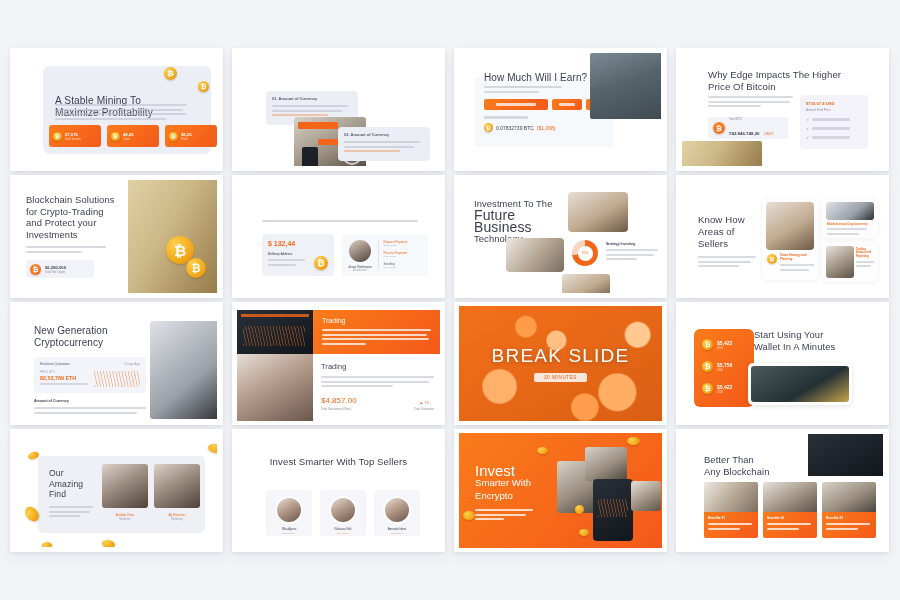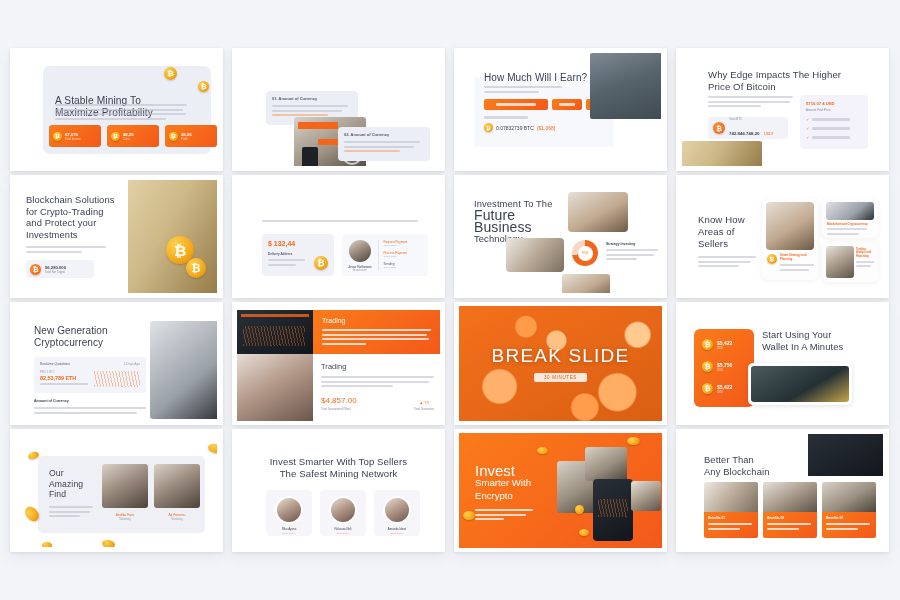--- a/index.html
+++ b/index.html
@@ -433,21 +433,21 @@
             </div>
         </div>
         <div style="display:flex;align-items:center;gap:4px;">
           <div class="coin" style="width:11px;height:11px;font-size:7px;">₿</div>
           <div>
               <div style="font-size:5px;color:#fff;font-weight:bold;">$5,422</div>
           <div style="font-size:2.8px;color:#ffdcc6;">USD</div>
             </div>
         </div>
       </div>
-      <div style="position:absolute;left:80px;top:22px;width:118px;">
+      <div style="position:absolute;left:72px;top:22px;width:118px;">
         <div class="h1" style="font-size:9.4px;line-height:12px;">Start Using Your</div>
         <div class="h1" style="font-size:9.4px;line-height:12px;">Wallet In A Minutes</div>
       </div>
       <div style="position:absolute;left:66px;top:56px;width:104px;height:42px;background:#fff;border-radius:5px;box-shadow:0 1px 5px rgba(0,0,0,.12);padding:3px;box-sizing:border-box;">
         <div class="photo ph-hands" style="width:100%;height:100%;border-radius:3px;"></div>
       </div>
     </div>
   </div>
 
   <div class="slide">
@@ -478,21 +478,20 @@
       <div class="coin" style="position:absolute;left:10px;top:72px;width:12px;height:16px;transform:rotate(-40deg);"></div>
       <div class="coin" style="position:absolute;left:86px;top:106px;width:13px;height:8px;transform:rotate(10deg);"></div>
       <div class="coin" style="position:absolute;left:26px;top:108px;width:10px;height:7px;"></div>
     </div>
   </div>
 
   <div class="slide">
     <div class="inner">
       <div style="position:absolute;left:0;right:0;top:22px;text-align:center;">
         <div class="h1" style="font-size:9.6px;line-height:12px;">Invest Smarter With Top Sellers</div>
-        <div class="h1" style="font-size:9.6px;line-height:12px;">The Safest Mining Network</div>
       </div>
       <div style="position:absolute;left:28px;top:56px;display:flex;gap:8px;">
         <div style="width:46px;height:46px;background:#f5f5fa;border-radius:4px;padding-top:6px;box-sizing:border-box;">
           <div class="photo ph-woman" style="width:24px;height:24px;border-radius:50%;margin:auto;border:2px solid #fff;"></div>
           <div style="font-size:2.9px;color:#3a3f51;text-align:center;margin-top:3px;">Rika Ayana</div>
           <div style="font-size:2.4px;color:#f0a06a;text-align:center;margin-top:1px;">CEO Broker</div>
         </div>
         <div style="width:46px;height:46px;background:#f5f5fa;border-radius:4px;padding-top:6px;box-sizing:border-box;">
           <div class="photo ph-woman" style="width:24px;height:24px;border-radius:50%;margin:auto;border:2px solid #fff;"></div>
           <div style="font-size:2.9px;color:#3a3f51;text-align:center;margin-top:3px;">Raksasa Neli</div>

